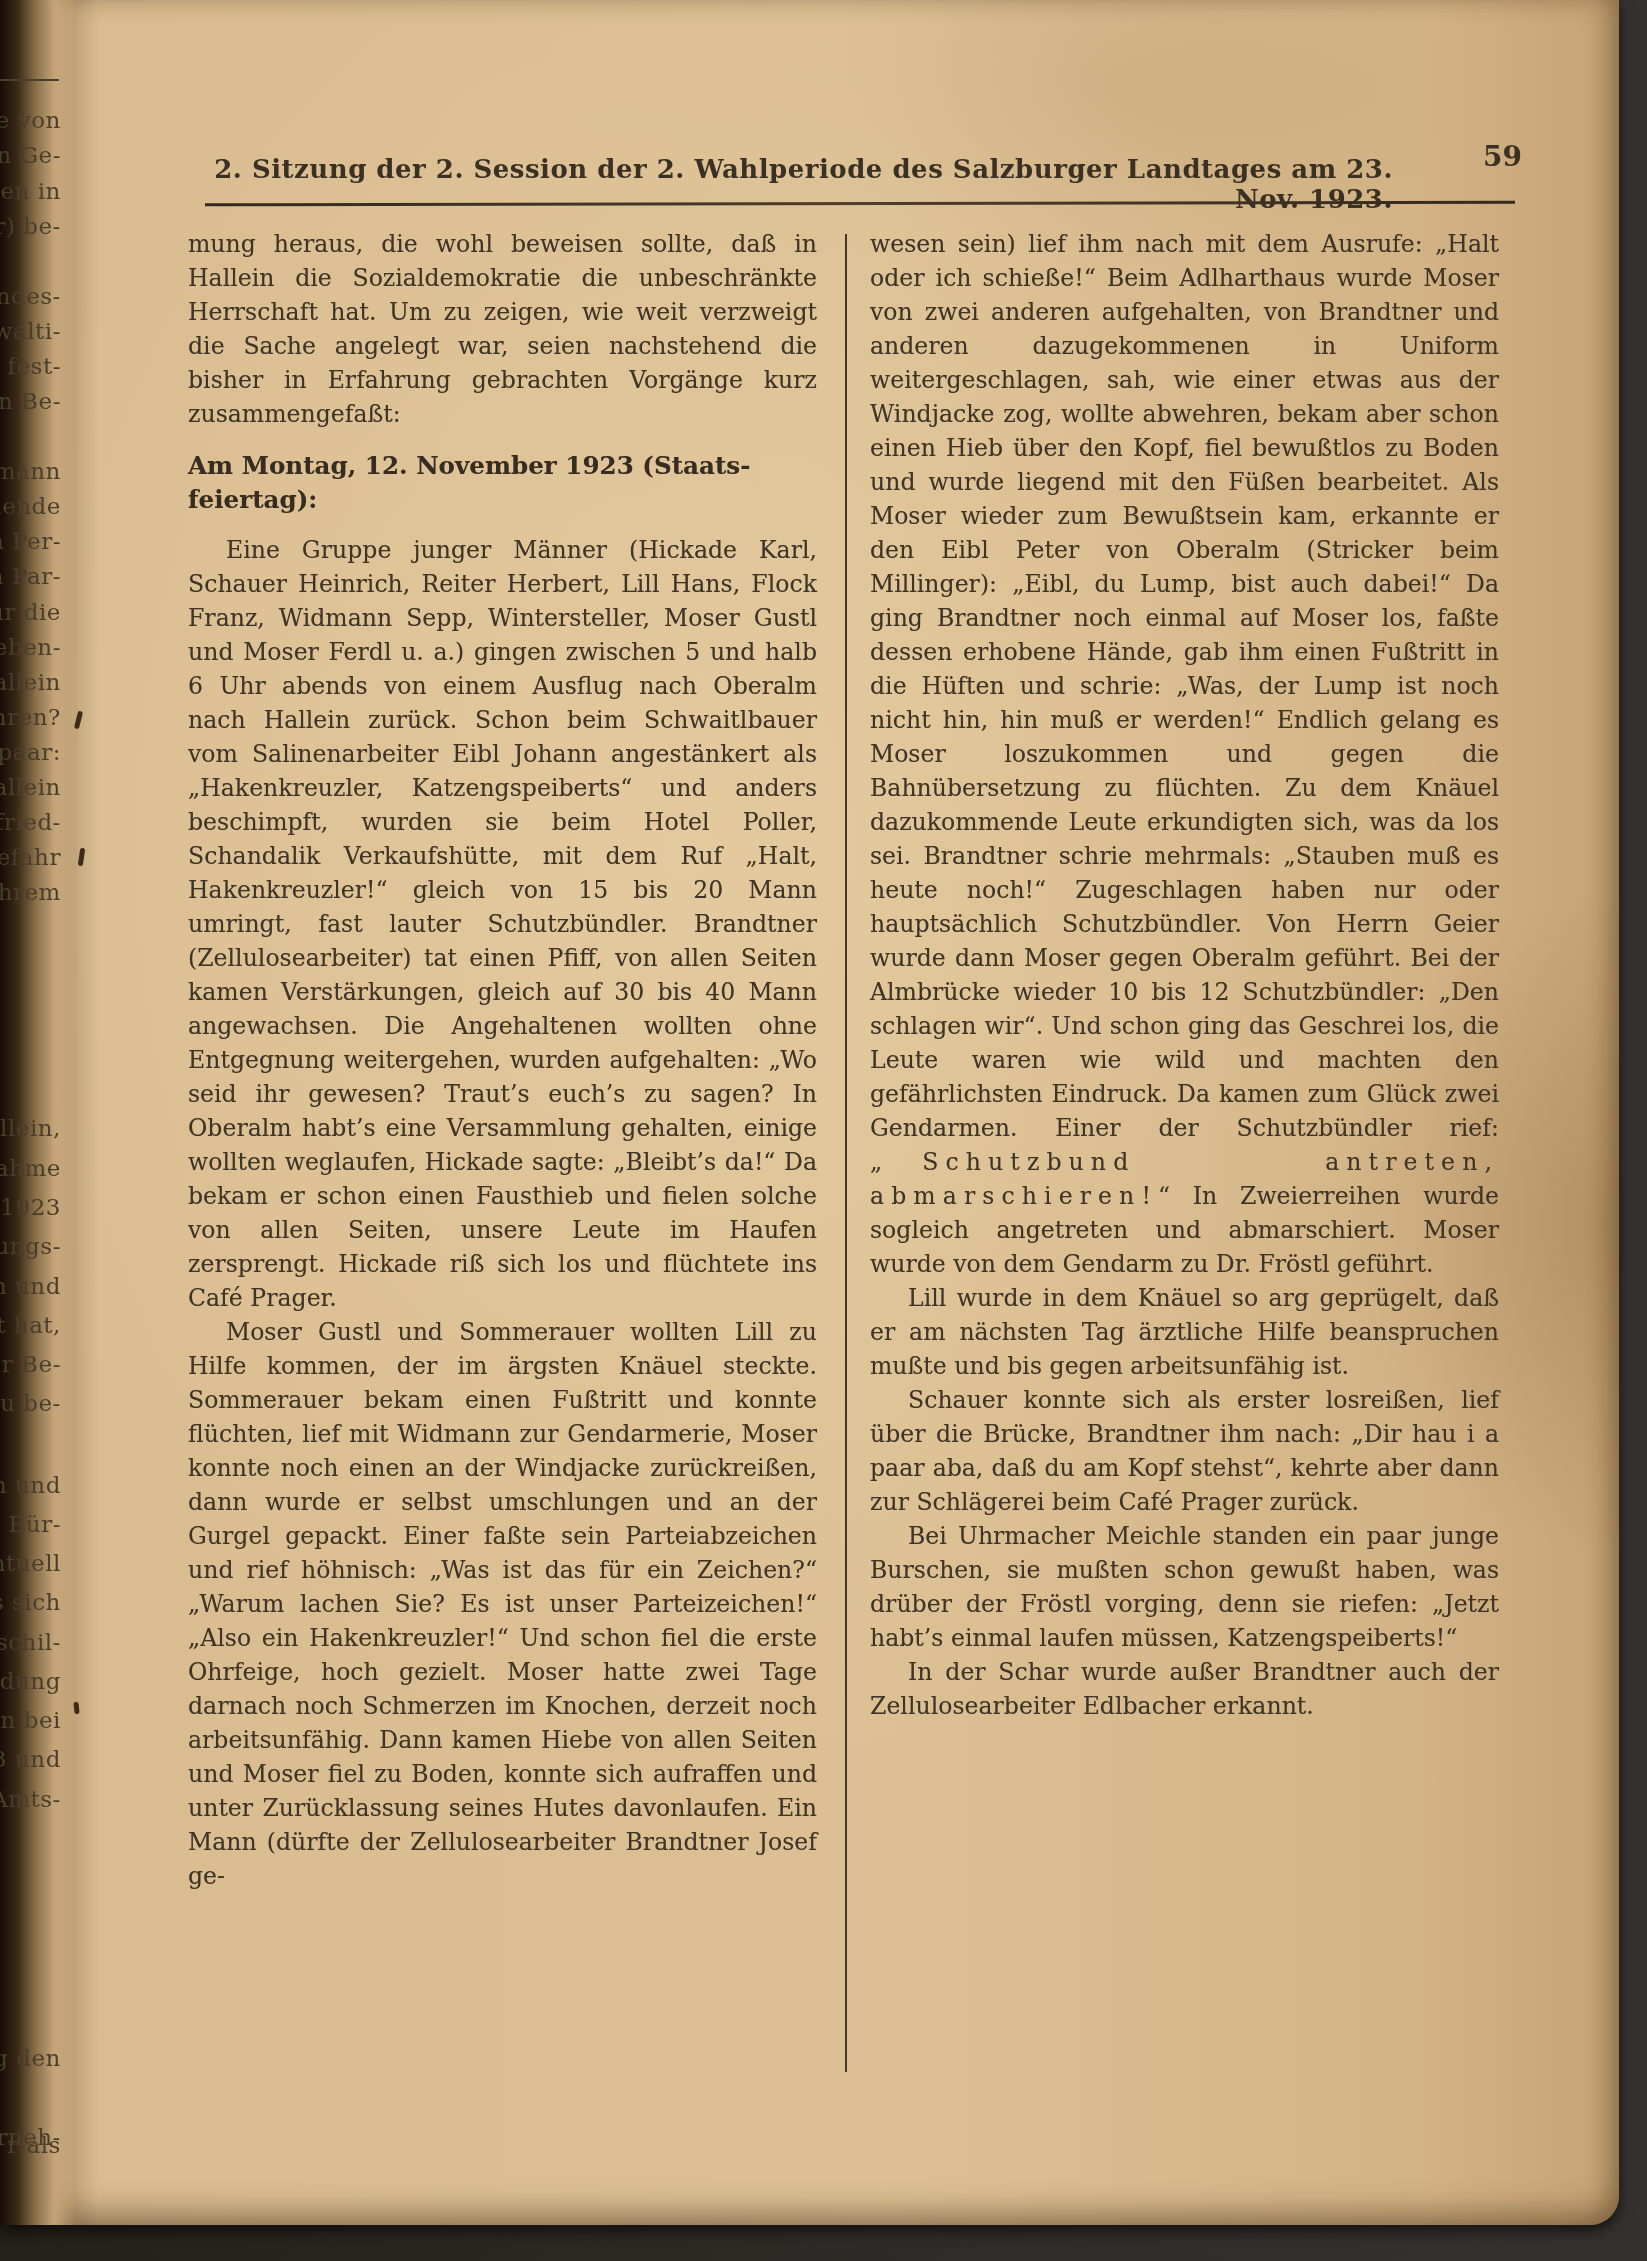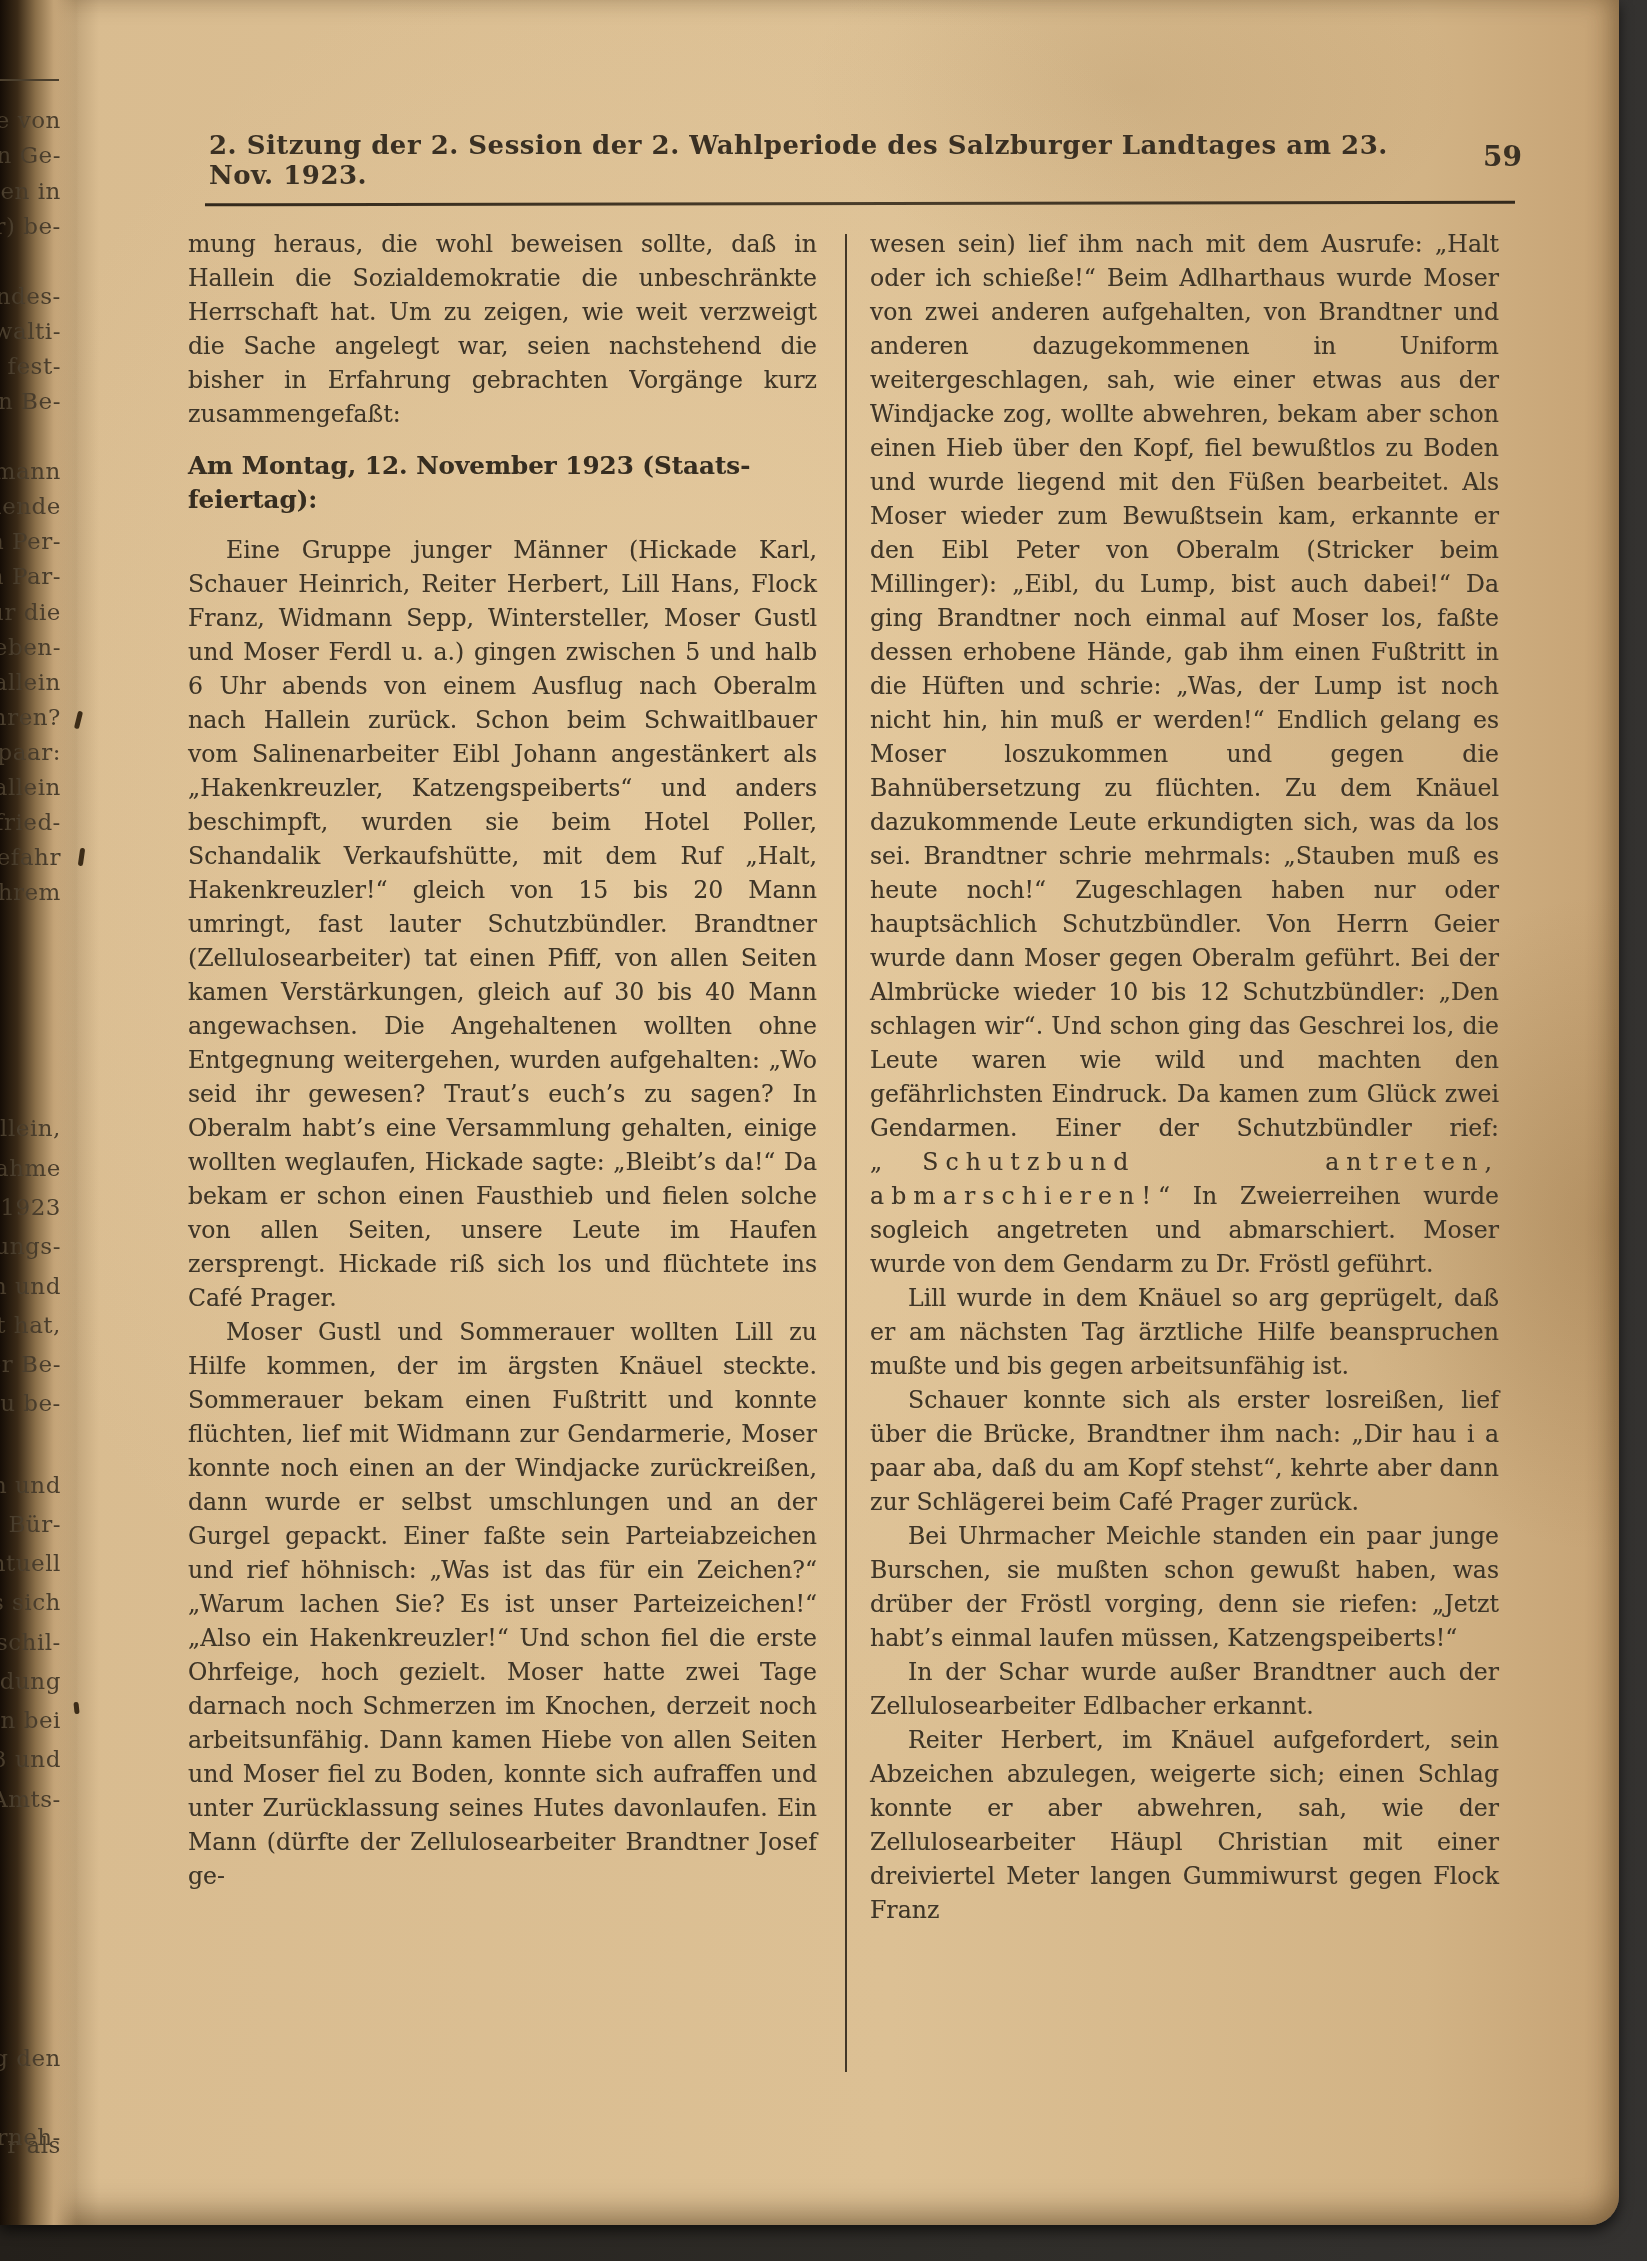--- a/index.html
+++ b/index.html
@@ -77,23 +77,23 @@
     background: #3c2c18;
     border-radius: 3.1px;
   }
   .bm1 { left: 76px; top: 711px; transform: rotate(14deg); }
   .bm2 { left: 79px; top: 848px; transform: rotate(8deg); }
   .bm3 { left: 74px; top: 1702px; transform: rotate(-6deg); height: 11.5px; }
 
   
   .header-title {
     position: absolute;
-    left: 209px; top: 130px;
+    left: 209px; top: 154px;
     width: 1184px;
-    text-align: left;
+    text-align: right;
     font-size: 26px;
     font-weight: bold;
     color: #3a3023;
     letter-spacing: 0.5px;
   }
   .page-number {
     position: absolute;
     top: 140px;
     left: 1464px;
     width: 58px;
@@ -215,18 +215,17 @@
       <p>Eine Gruppe junger Männer (Hickade Karl, Schauer Heinrich, Reiter Herbert, Lill Hans, Flock Franz, Widmann Sepp, Wintersteller, Moser Gustl und Moser Ferdl u. a.) gingen zwischen 5 und halb 6 Uhr abends von einem Ausflug nach Oberalm nach Hallein zurück. Schon beim Schwaitlbauer vom Salinenarbeiter Eibl Johann angestänkert als „Hakenkreuzler, Katzengspeiberts“ und anders beschimpft, wurden sie beim Hotel Poller, Schandalik Verkaufshütte, mit dem Ruf „Halt, Hakenkreuzler!“ gleich von 15 bis 20 Mann umringt, fast lauter Schutzbündler. Brandtner (Zellulosearbeiter) tat einen Pfiff, von allen Seiten kamen Verstärkungen, gleich auf 30 bis 40 Mann angewachsen. Die Angehaltenen wollten ohne Entgegnung weitergehen, wurden aufgehalten: „Wo seid ihr gewesen? Traut’s euch’s zu sagen? In Oberalm habt’s eine Versammlung gehalten, einige wollten weglaufen, Hickade sagte: „Bleibt’s da!“ Da bekam er schon einen Fausthieb und fielen solche von allen Seiten, unsere Leute im Haufen zersprengt. Hickade riß sich los und flüchtete ins Café Prager.</p>
       <p>Moser Gustl und Sommerauer wollten Lill zu Hilfe kommen, der im ärgsten Knäuel steckte. Sommerauer bekam einen Fußtritt und konnte flüchten, lief mit Widmann zur Gendarmerie, Moser konnte noch einen an der Windjacke zurückreißen, dann wurde er selbst umschlungen und an der Gurgel gepackt. Einer faßte sein Parteiabzeichen und rief höhnisch: „Was ist das für ein Zeichen?“ „Warum lachen Sie? Es ist unser Parteizeichen!“ „Also ein Hakenkreuzler!“ Und schon fiel die erste Ohrfeige, hoch gezielt. Moser hatte zwei Tage darnach noch Schmerzen im Knochen, derzeit noch arbeitsunfähig. Dann kamen Hiebe von allen Seiten und Moser fiel zu Boden, konnte sich aufraffen und unter Zurücklassung seines Hutes davonlaufen. Ein Mann (dürfte der Zellulosearbeiter Brandtner Josef ge-</p>
     </div>
 
     <div class="column col-right">
       <p class="noindent"><span>wesen sein) lief ihm nach mit dem Ausrufe: „Halt oder ich schieße!“ Beim Adlharthaus wurde Moser von zwei anderen aufgehalten, von Brandtner und anderen dazugekommenen in Uniform weitergeschlagen, sah, wie einer etwas aus der Windjacke zog, wollte abwehren, bekam aber schon einen Hieb über den Kopf, fiel bewußtlos zu Boden und wurde liegend mit den Füßen bearbeitet. Als Moser wieder zum Bewußtsein kam, erkannte er den Eibl Peter von Oberalm (Stricker beim Millinger): „Eibl, du Lump, bist auch dabei!“ Da ging Brandtner noch einmal auf Moser los, faßte dessen erhobene Hände, gab ihm einen Fußtritt in die Hüften und schrie: „Was, der Lump ist noch nicht hin, hin muß er werden!“ Endlich gelang es Moser loszukommen und gegen die Bahnübersetzung zu flüchten. Zu dem Knäuel dazukommende Leute erkundigten sich, was da los sei. Brandtner schrie mehrmals: „Stauben muß es heute noch!“ Zugeschlagen haben nur oder hauptsächlich Schutzbündler. Von Herrn Geier wurde dann Moser gegen Oberalm geführt. Bei der Almbrücke wieder 10 bis 12 Schutzbündler: „Den schlagen wir“. Und schon ging das Geschrei los, die Leute waren wie wild und machten den gefährlichsten Eindruck. Da kamen zum Glück zwei Gendarmen. Einer der Schutzbündler rief: „</span><span class="sperr">Schutzbund antreten, abmarschieren!</span><span>“ In Zweierreihen wurde sogleich angetreten und abmarschiert. Moser wurde von dem Gendarm zu Dr. Fröstl geführt.</span></p>
       <p>Lill wurde in dem Knäuel so arg geprügelt, daß er am nächsten Tag ärztliche Hilfe beanspruchen mußte und bis gegen arbeitsunfähig ist.</p>
       <p>Schauer konnte sich als erster losreißen, lief über die Brücke, Brandtner ihm nach: „Dir hau i a paar aba, daß du am Kopf stehst“, kehrte aber dann zur Schlägerei beim Café Prager zurück.</p>
       <p>Bei Uhrmacher Meichle standen ein paar junge Burschen, sie mußten schon gewußt haben, was drüber der Fröstl vorging, denn sie riefen: „Jetzt habt’s einmal laufen müssen, Katzengspeiberts!“</p>
       <p>In der Schar wurde außer Brandtner auch der Zellulosearbeiter Edlbacher erkannt.</p>
-      <p>Reiter Herbert, im Knäuel aufgefordert, sein Abzeichen abzulegen, weigerte sich; einen Schlag konnte er aber abwehren, sah, wie der Zellulosearbeiter Häupl Christian mit einer dreiviertel Meter langen Gummiwurst gegen Flock Franz</p>
     </div>
 
   </div>
 </div>
 
 
 </body></html>

